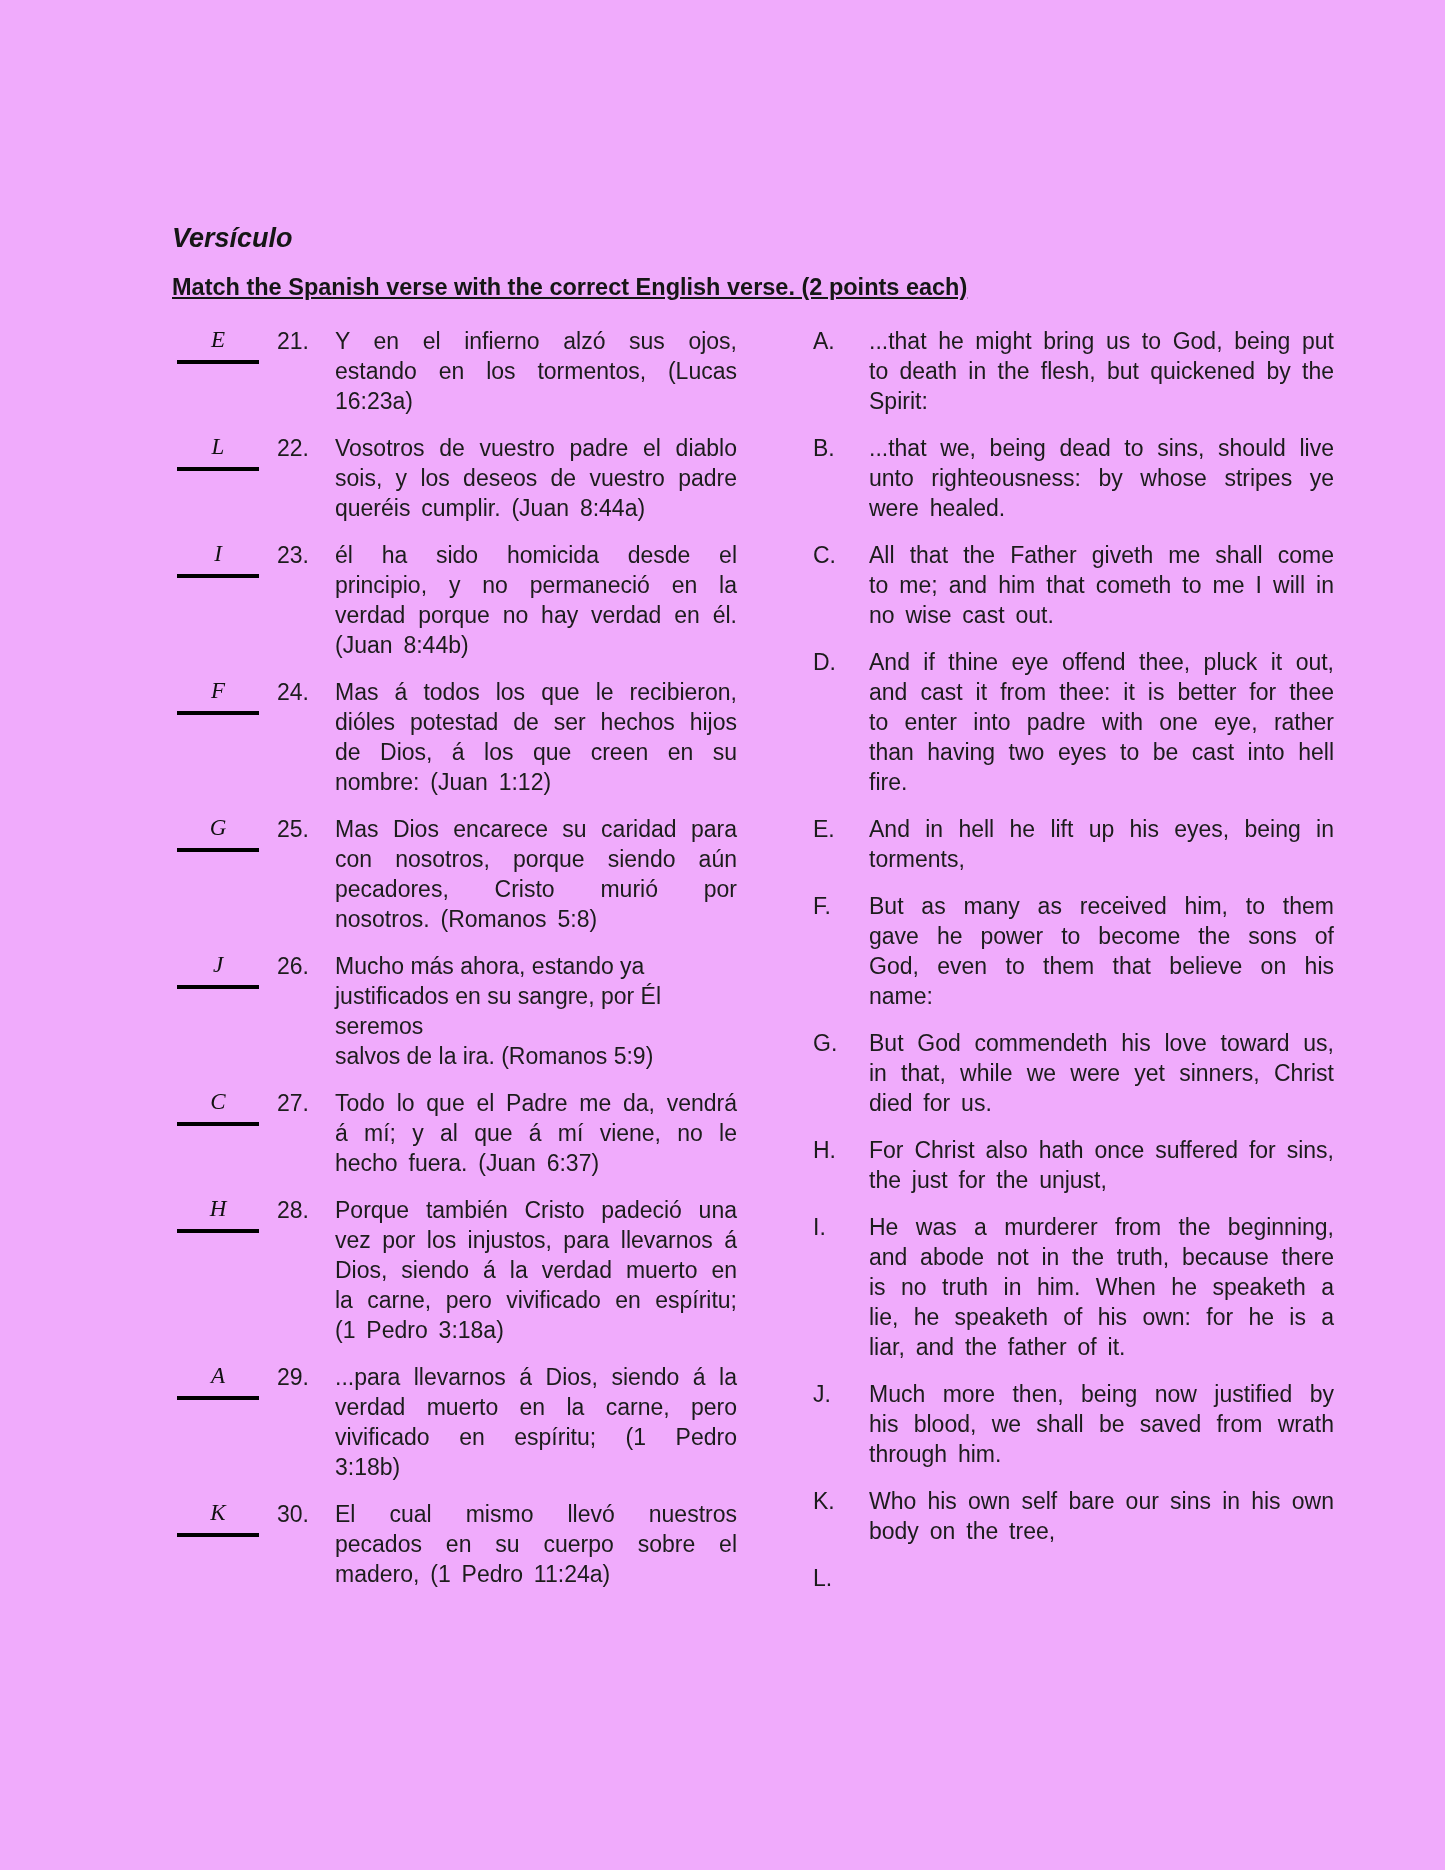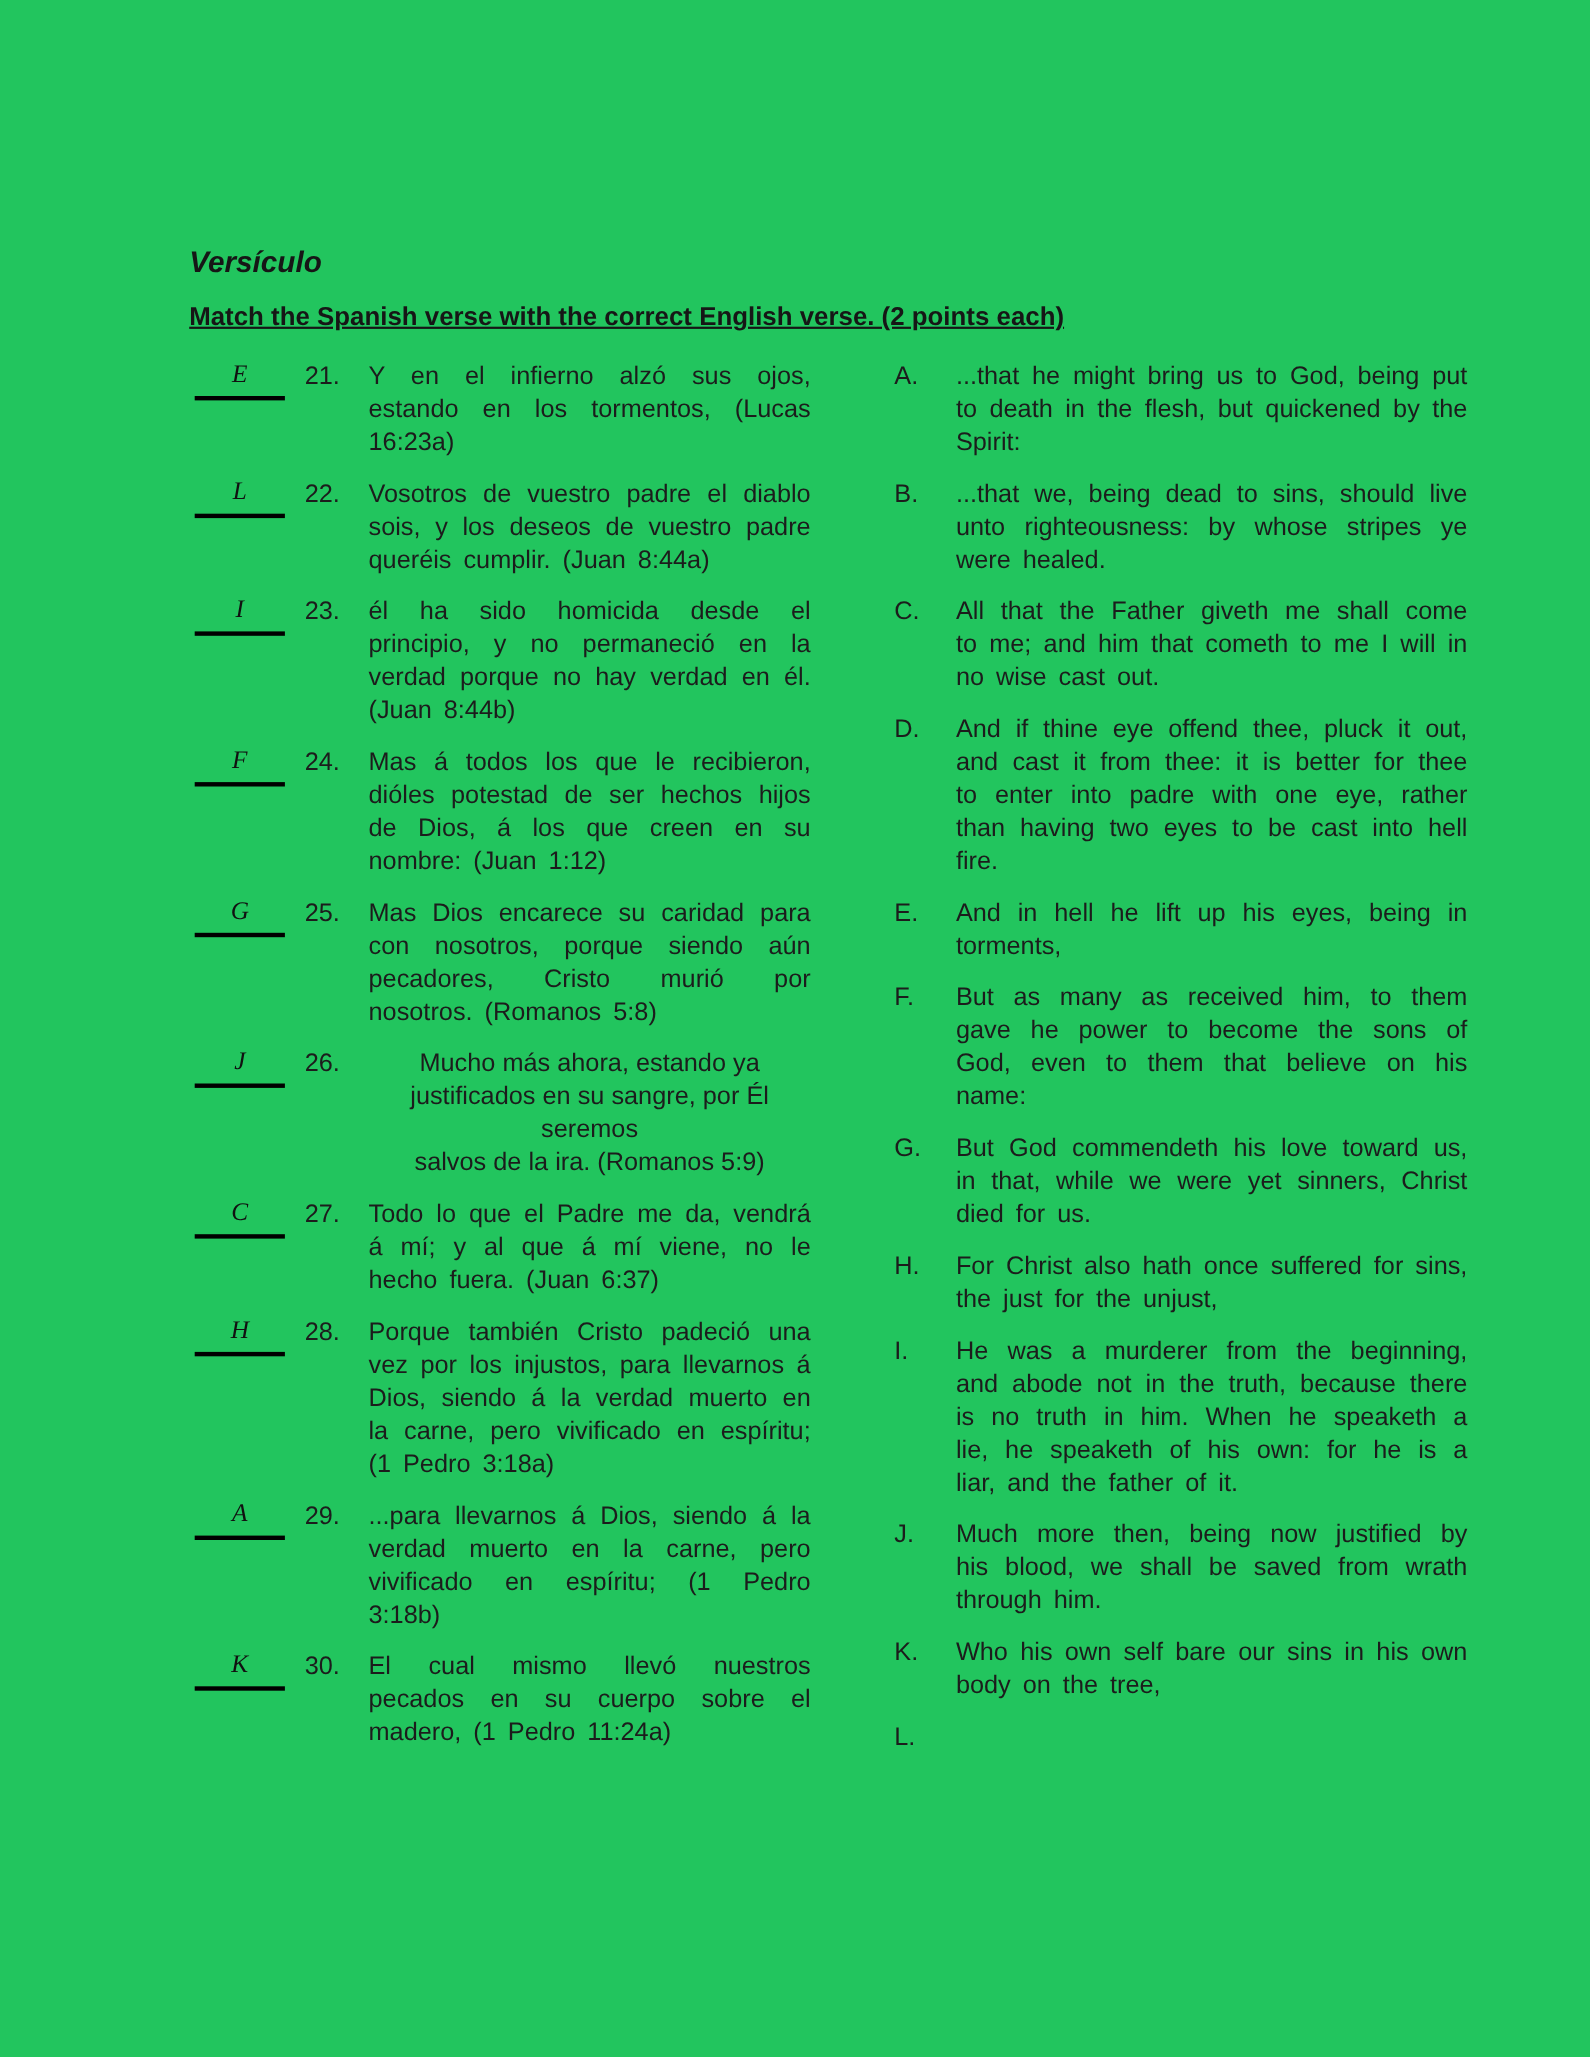--- a/index.html
+++ b/index.html
@@ -4,21 +4,21 @@
 <style>
   html, body {
     margin: 0;
     padding: 0;
     background: #ffffff;
   }
   .page {
     position: relative;
     width: 1445px;
     height: 1870px;
-    background: #22c55e;
+    background: #f0abfc;
     overflow: hidden;
     font-family: "Liberation Sans", sans-serif;
     color: #1c1c1c;
   }
   .content {
     position: absolute;
     left: 172px;
     top: 221px;
     width: 1212px;
   }
@@ -74,21 +74,21 @@
   .num, .opt-letter {
     text-align: left;
     color: #1c1c1c;
   }
   .verse {
     text-align: justify;
     word-spacing: 4.5px;
     color: #1c1c1c;
   }
   .verse.left-align {
-    text-align: center;
+    text-align: left;
     white-space: pre-line;
     word-spacing: normal;
   }
 </style>
 </head>
 <body>
 
 <div class="page">
   <div class="content">
     <div class="title">Versículo</div>

